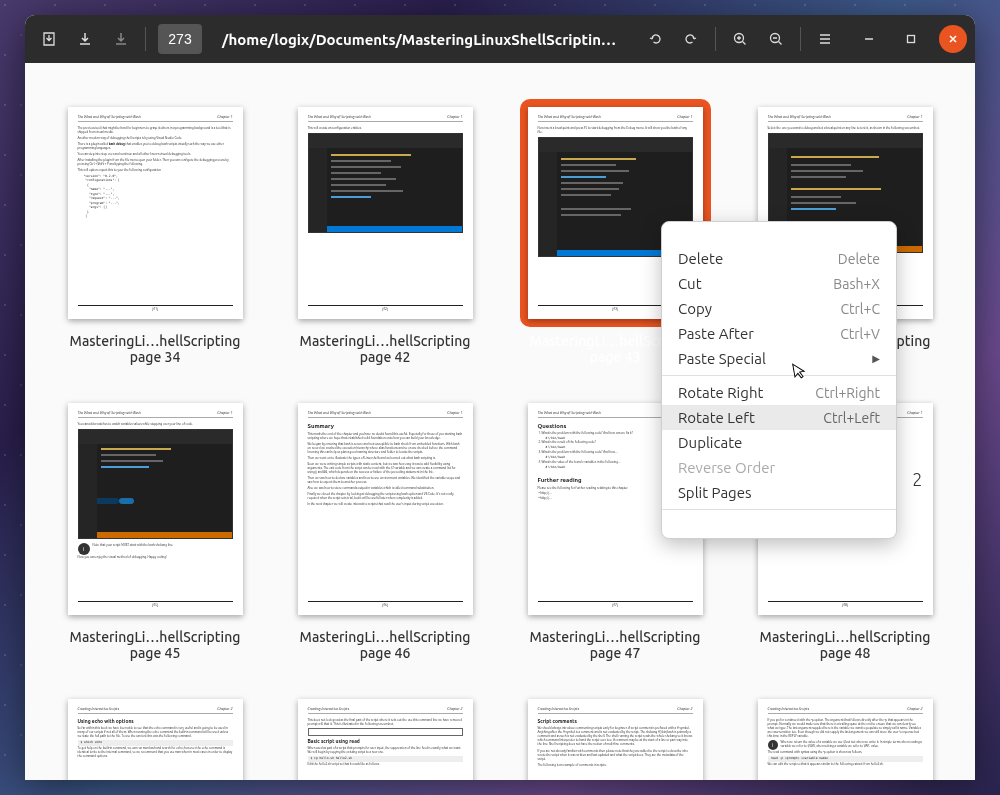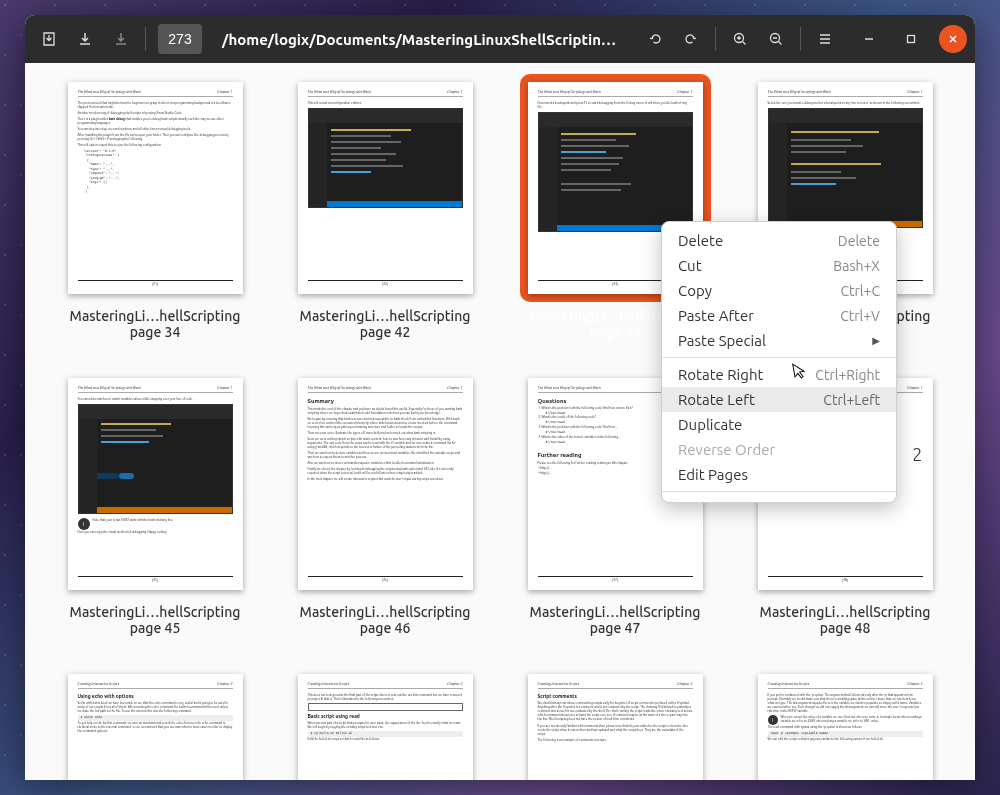--- a/index.html
+++ b/index.html
@@ -84,21 +84,21 @@
     justify-content: center;
     color: #ddd;
     margin-left: 10px;
     font-size: 11px;
   }
   .win-close { background: #e95420; color: #fff; }
   .content {
     flex: 1;
     background: #fafafa;
     overflow: hidden;
-    padding: 11px 30px;
+    padding: 36px 30px;
   }
   .grid {
     display: grid;
     grid-template-columns: repeat(4, 1fr);
     gap: 30px 30px;
   }
   .cell {
     display: flex;
     flex-direction: column;
     align-items: center;
@@ -175,21 +175,21 @@
   
   .ctx {
     position: absolute;
     top: 221px;
     left: 661px;
     width: 236px;
     background: #fff;
     border: 1px solid #cfcfcf;
     border-radius: 8px;
     box-shadow: 0 6px 20px rgba(0,0,0,0.25);
-    padding: 6px 0;
+    padding: 24px 0;
     font-size: 15px;
   }
   .ctx-item {
     display: flex;
     justify-content: space-between;
     align-items: center;
     padding: 3px 16px;
     color: #333;
     cursor: pointer;
     height: 25px;
@@ -598,21 +598,21 @@
       <span>Rotate Left</span>
       <span class="shortcut">Ctrl+Left</span>
     </div>
   <div class="ctx-item">
       <span>Duplicate</span>
     </div>
   <div class="ctx-item disabled">
       <span>Reverse Order</span>
     </div>
   <div class="ctx-item">
-      <span>Edit Pages</span>
+      <span>Split Pages</span>
     </div>
   <div class="ctx-sep"></div>
 </div>
 
 <div class="cursor">
   <svg width="14" height="18" viewBox="0 0 14 18">
       <path d="M1 1 L1 14 L4.5 11 L7 16 L9 15 L6.5 10 L11 10 Z" fill="#fff" stroke="#000" stroke-width="1"></path>
     </svg>
 </div>
 

